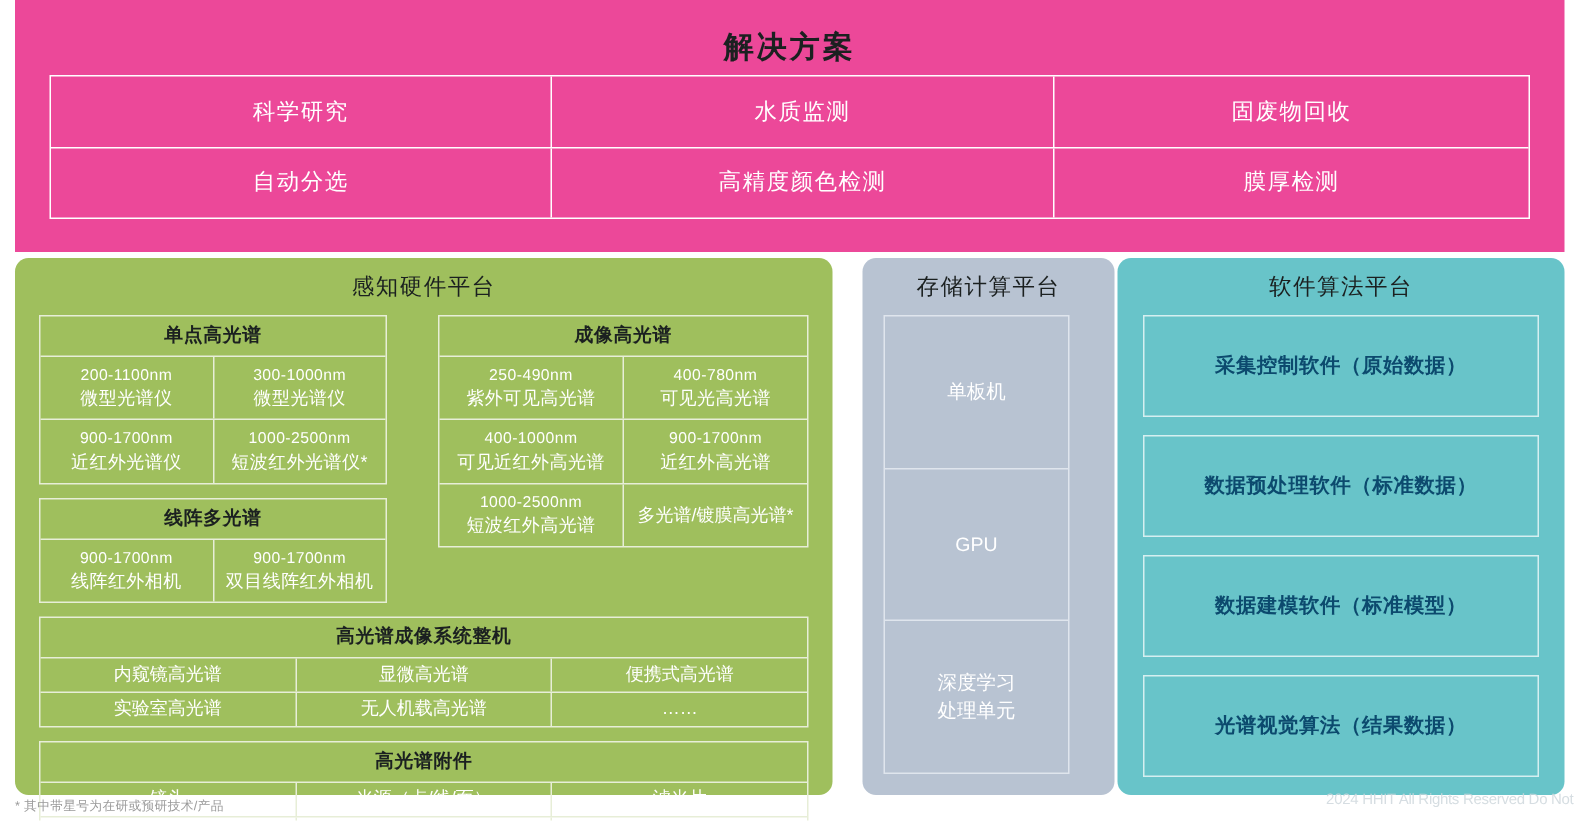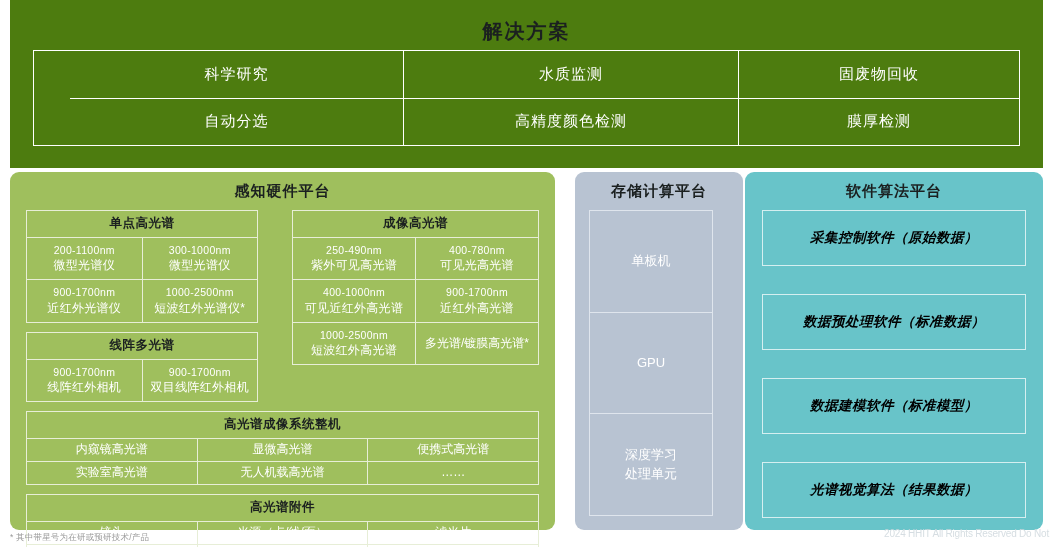--- a/index.html
+++ b/index.html
@@ -7,49 +7,49 @@
     width: 1053px; height: 547px;
     background: #ffffff;
     font-family: "Liberation Sans", "DejaVu Sans", sans-serif;
     overflow: hidden;
   }
   #page { position: relative; width: 1053px; height: 547px; background:#fff; }
 
   
   .header-band {
     position: absolute; left: 10px; top: 0px; width: 1033px; height: 168px;
-    background: #4d7c0f;
+    background: #ec4899;
   }
   .header-title {
     position: absolute; left:0; top: 18px; width: 100%;
     text-align: center; color: #1b2020; font-size: 20px; font-weight: bold;
     letter-spacing: 2px;
   }
   .header-table {
     position: absolute; left: 23px; top: 50px; width: 987px; height: 96px;
     border: 1.6px solid #ffffff;
-    display: flex; flex-direction: column; padding-left: 36px;
+    display: flex; flex-direction: column;
   }
   .header-row { display: flex; flex: 1 1 0; }
   .header-row + .header-row { border-top: 1.6px solid #ffffff; }
   .header-cell {
     display: flex; align-items: center; justify-content: center;
     color: #ffffff; font-size: 15px; letter-spacing: 1px;
   }
   .header-cell.c0 { width: 333px; }
   .header-cell.c1 { width: 336px; border-left: 1.6px solid #fff; border-right: 1.6px solid #fff; }
   .header-cell.c2 { flex: 1; }
 
   
   .panel {
     position: absolute; border-radius: 9px;
   }
   .panel-title {
     position: absolute; left: 0; top: 10px; width: 100%;
-    text-align: center; color: #1b2020; font-size: 15px; font-weight: bold;
+    text-align: center; color: #1b2020; font-size: 15px; font-weight: normal;
     letter-spacing: 1px;
   }
 
   
   .panel-hw {
     left: 10px; top: 172px; width: 545px; height: 358px;
     background: #9fbf5d;
   }
   .hw-inner { position: absolute; left: 16px; top: 38px; width: 513px; }
 
@@ -85,23 +85,23 @@
              color:#ffffff; font-size: 13px; text-align:right; line-height:1.4; }
   .st-cell + .st-cell { border-top: 1.2px solid #dfe5ed; }
 
   
   .panel-sw {
     left: 745px; top: 172px; width: 298px; height: 358px;
     background: #68c4c9;
   }
   .sw-inner { position: absolute; left: 17px; top: 38px; width: 264px; height: 308px;
               display:flex; flex-direction: column; justify-content: space-between; }
-  .sw-cell { height: 56px; border: 1.2px solid #d5eff0;
+  .sw-cell { height: 68px; border: 1.2px solid #d5eff0;
              display:flex; align-items:center; justify-content:center;
-             color:#000000; font-size: 13.5px; font-weight: bold; letter-spacing:.5px;font-style:italic; }
+             color:#0c4a6e; font-size: 13.5px; font-weight: bold; letter-spacing:.5px; }
 
   
   .footnote {
     position: absolute; left: 10px; top: 532px;
     font-size: 8.5px; color: #9a9a9a; letter-spacing: .2px;
   }
   .watermark {
     position: absolute; right: 4px; top: 528px;
     font-size: 10px; color: #cfd8dd; letter-spacing: -0.2px;
     white-space: nowrap; opacity: .85;

